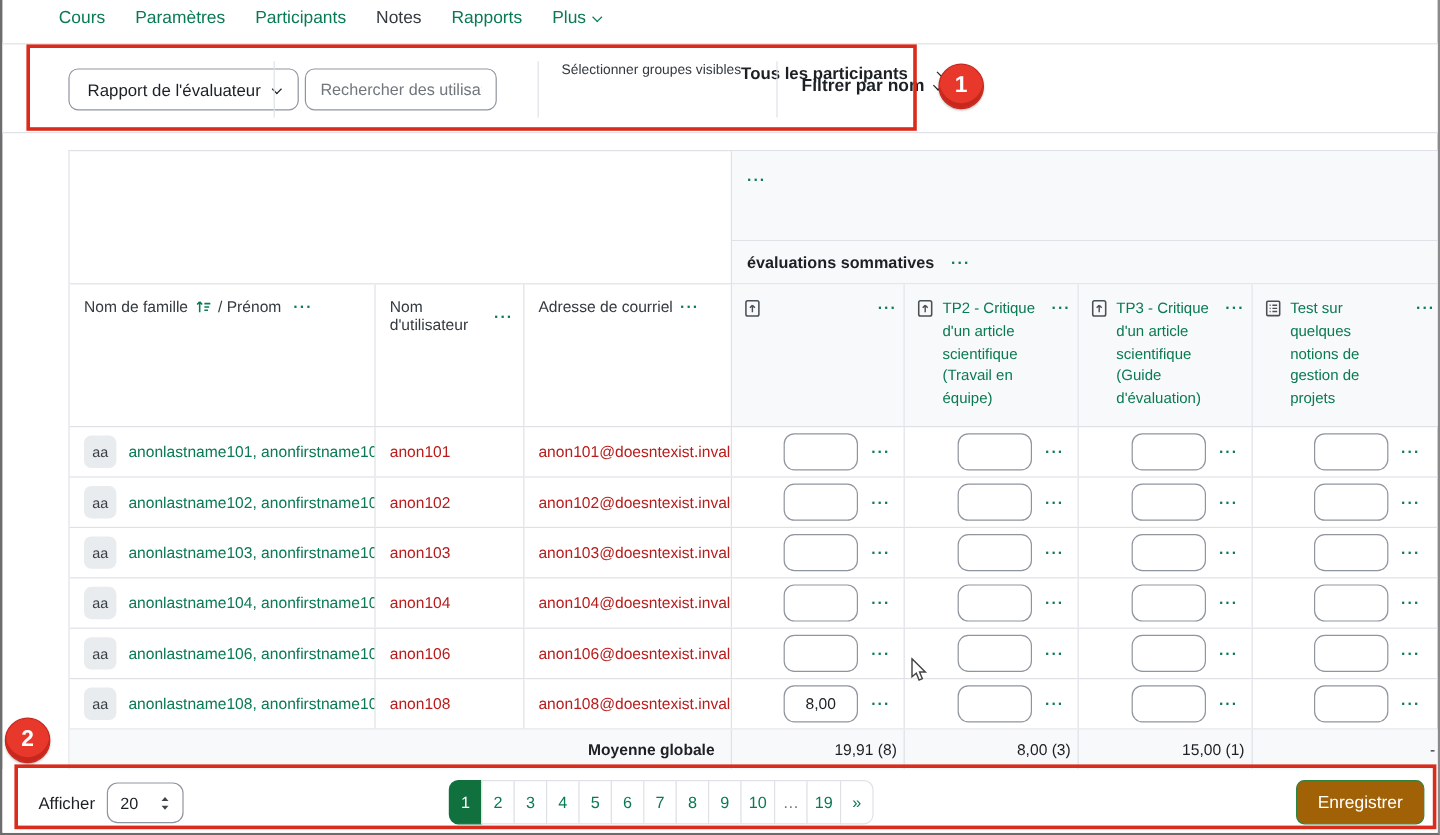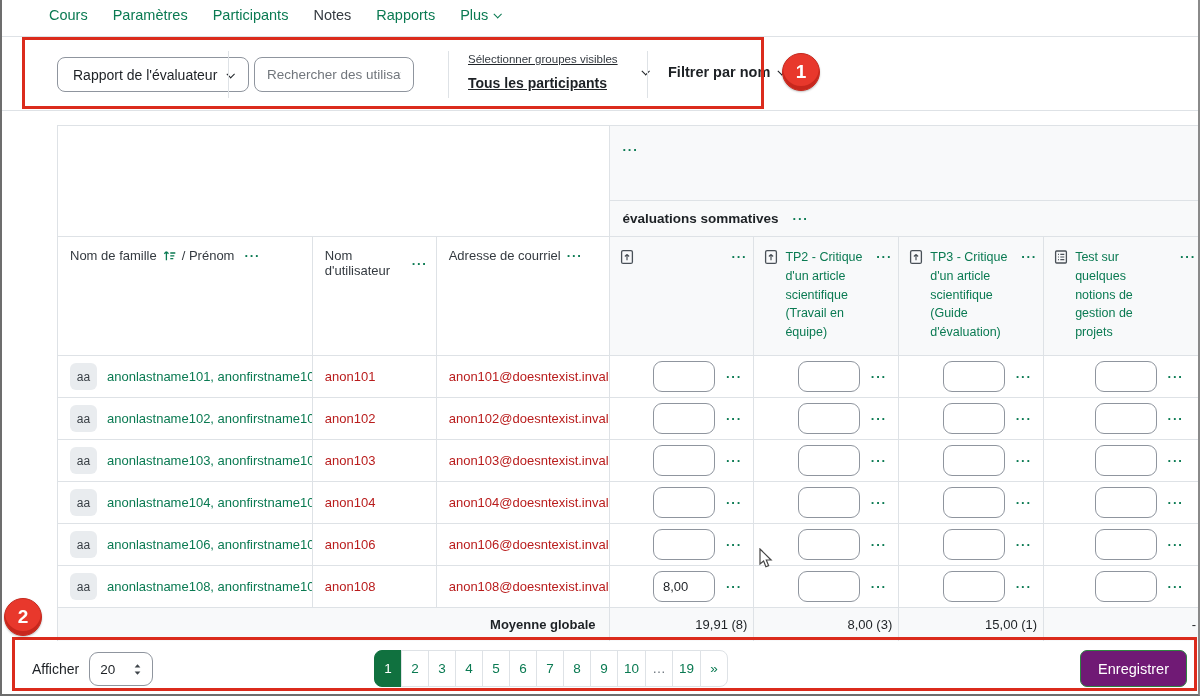--- a/index.html
+++ b/index.html
@@ -19,21 +19,21 @@
   .toolbar { position:absolute; left:0; top:36px; width:1200px; height:75px;
              border-top:1px solid #dee2e6; border-bottom:1px solid #dee2e6; background:#fff; }
   .btn-outline { position:absolute; left:55px; top:20px; height:35px; display:flex; align-items:center; gap:10px;
                  padding:0 15px; border:1px solid #8f959e; border-radius:8px; font-size:14px; color:#1d2125;
                  background:#fff; cursor:pointer; }
   .vdiv { position:absolute; top:14px; width:1px; height:47px; background:#dee2e6; }
   .search-input { position:absolute; left:252px; top:20px; width:160px; height:35px; border:1px solid #8f959e;
                   border-radius:8px; padding:0 12px; font-size:13.5px; font-family:inherit; color:#1d2125; }
   .search-input::placeholder { color:#71767c; }
   .group-sel { position:absolute; left:466px; top:16px; display:flex; align-items:center; gap:24px; cursor:pointer; }
-  .group-sel .lines { display:flex; flex-direction:column; gap:10px;text-decoration:underline; }
+  .group-sel .lines { display:flex; flex-direction:row; gap:0; }
   .group-sel .small { font-size:11.5px; color:#343a40; }
   .group-sel .big { font-size:14px; font-weight:bold; color:#1d2125; }
   .filterbtn { position:absolute; left:666px; top:27px; font-size:14.5px; font-weight:bold; color:#1d2125;
                display:flex; align-items:center; gap:8px; cursor:pointer; }
 
   
   .gtable { position:absolute; left:55px; top:125px; width:1145px; font-size:13px;
             border-left:1px solid #dee2e6; border-top:1px solid #dee2e6; }
   .trow { display:flex; }
   .cell { border-right:1px solid #dee2e6; overflow:hidden; }
@@ -55,41 +55,41 @@
   .act-link { color:#0a7a52; font-size:12.5px; line-height:1.5; text-decoration:none; cursor:pointer; width:86px; }
   .act-cell .dots { margin-left:auto; margin-top:2px; }
   .drow { height:42px; border-bottom:1px solid #dee2e6; }
   .drow .cell { display:flex; align-items:center; }
   .drow .c-name { padding-left:12px; gap:10px; }
   .avatar { width:27px; height:27px; border-radius:6px; background:#e9ecef; color:#383f45; font-size:12px;
             display:flex; align-items:center; justify-content:center; flex:0 0 27px; }
   .ulink { color:#0a7a52; text-decoration:none; font-size:13px; cursor:pointer; white-space:nowrap; }
   .drow .c-user, .drow .c-mail { padding-left:12px; color:#b91c1c; }
   .grade-cell { justify-content:center; gap:11px; }
-  .grade-input { width:62px; height:31px; border:1px solid #8f959e; border-radius:9px; text-align:left;
+  .grade-input { width:62px; height:31px; border:1px solid #8f959e; border-radius:9px; text-align:center;
                  padding:0 9px; font-size:13px; font-family:inherit; color:#1d2125;margin-left:32px; }
   .rowAvg { height:34px; background:#f8f9fa; border-bottom:1px solid #dee2e6; font-size:13px; }
   .rowAvg .cell { display:flex; align-items:center; justify-content:flex-end; padding-right:6px; color:#1d2125; }
   .rowAvg .span3 { width:552px; font-weight:bold; padding-right:13px; }
   .rowAvg .c-last { padding-right:6px; }
 
   
   .footer { position:absolute; left:0; top:641px; width:1200px; height:55px; background:#fff; }
   .show-wrap { position:absolute; left:30px; top:11px; display:flex; align-items:center; gap:10px; font-size:14px; color:#1d2125; }
   .page-size { display:flex; align-items:center; justify-content:space-between; width:64px; height:34px;
                border:1px solid #8f959e; border-radius:9px; padding:0 10px; font-size:13.5px; cursor:pointer; background:#fff; }
   .paging { position:absolute; left:372px; top:9px; display:flex; }
   .pitem { min-width:28px; height:37px; border:1px solid #dee2e6; margin-left:-1px; background:#fff;
            display:flex; align-items:center; justify-content:center; font-size:13.5px; color:#0a7a52;
            padding:0 6px; cursor:pointer; }
   .pitem.first { border-radius:8px 0 0 8px; margin-left:0; }
   .pitem.last { border-radius:0 8px 8px 0; }
   .pitem.active { background:#10713f; border-color:#10713f; color:#fff; }
   .pitem.gap { color:#6c757d; cursor:default; }
-  .save-btn { position:absolute; right:15px; top:9px; height:37px; padding:0 17px; background:#701a75;
+  .save-btn { position:absolute; right:15px; top:9px; height:37px; padding:0 17px; background:#a16207;
               border:1px solid #2e8540; border-radius:7px; color:#fff; font-size:14.5px; font-family:inherit; cursor:pointer; }
 
   
   .ann { position:absolute; border:3px solid #db2b1c; pointer-events:none; z-index:40; }
   .ann1 { left:20px; top:37px; width:742px; height:72px; }
   .ann2 { left:10px; top:637px; width:1185px; height:54px; }
   .badge { position:absolute; width:38px; height:38px; border-radius:50%; background:#e8382c;
            border:1px solid #c6281d; box-shadow:inset 0 -4px 0 rgba(160,20,10,0.45), 0 1px 2px rgba(0,0,0,0.25);
            color:#fff; font-weight:bold; font-size:19px; display:flex; align-items:center; justify-content:center;
            z-index:41; pointer-events:none; }

